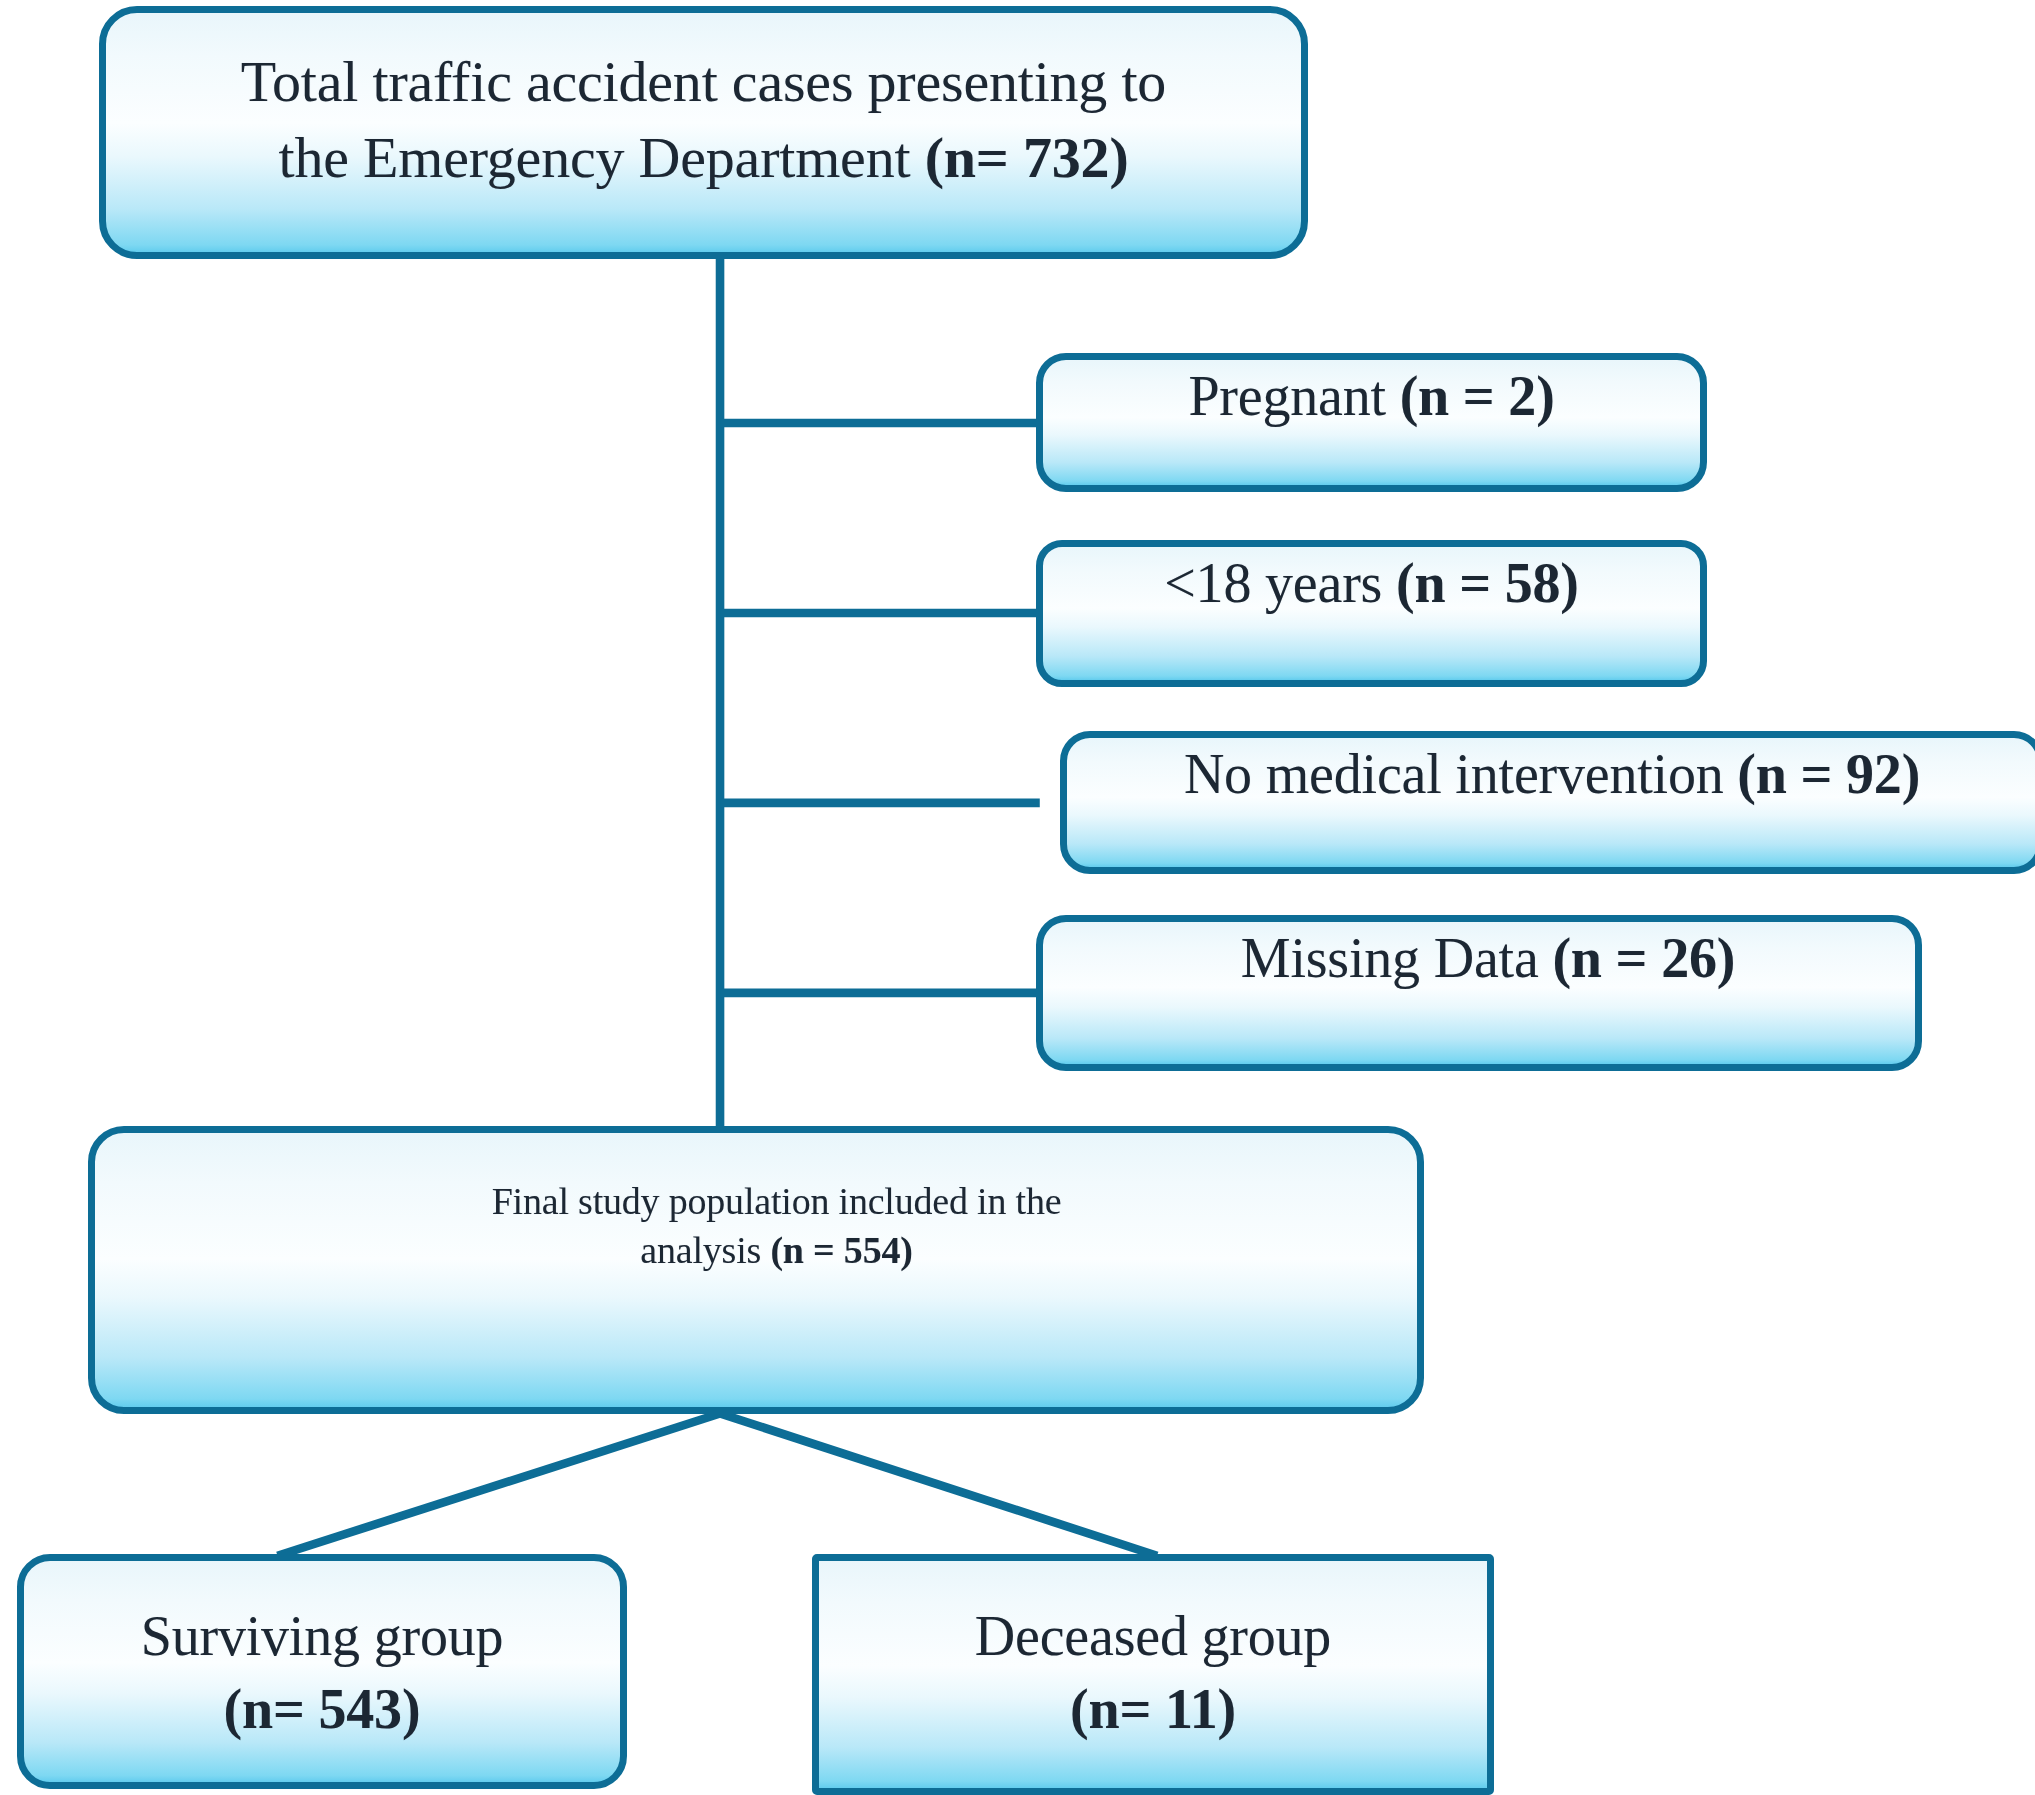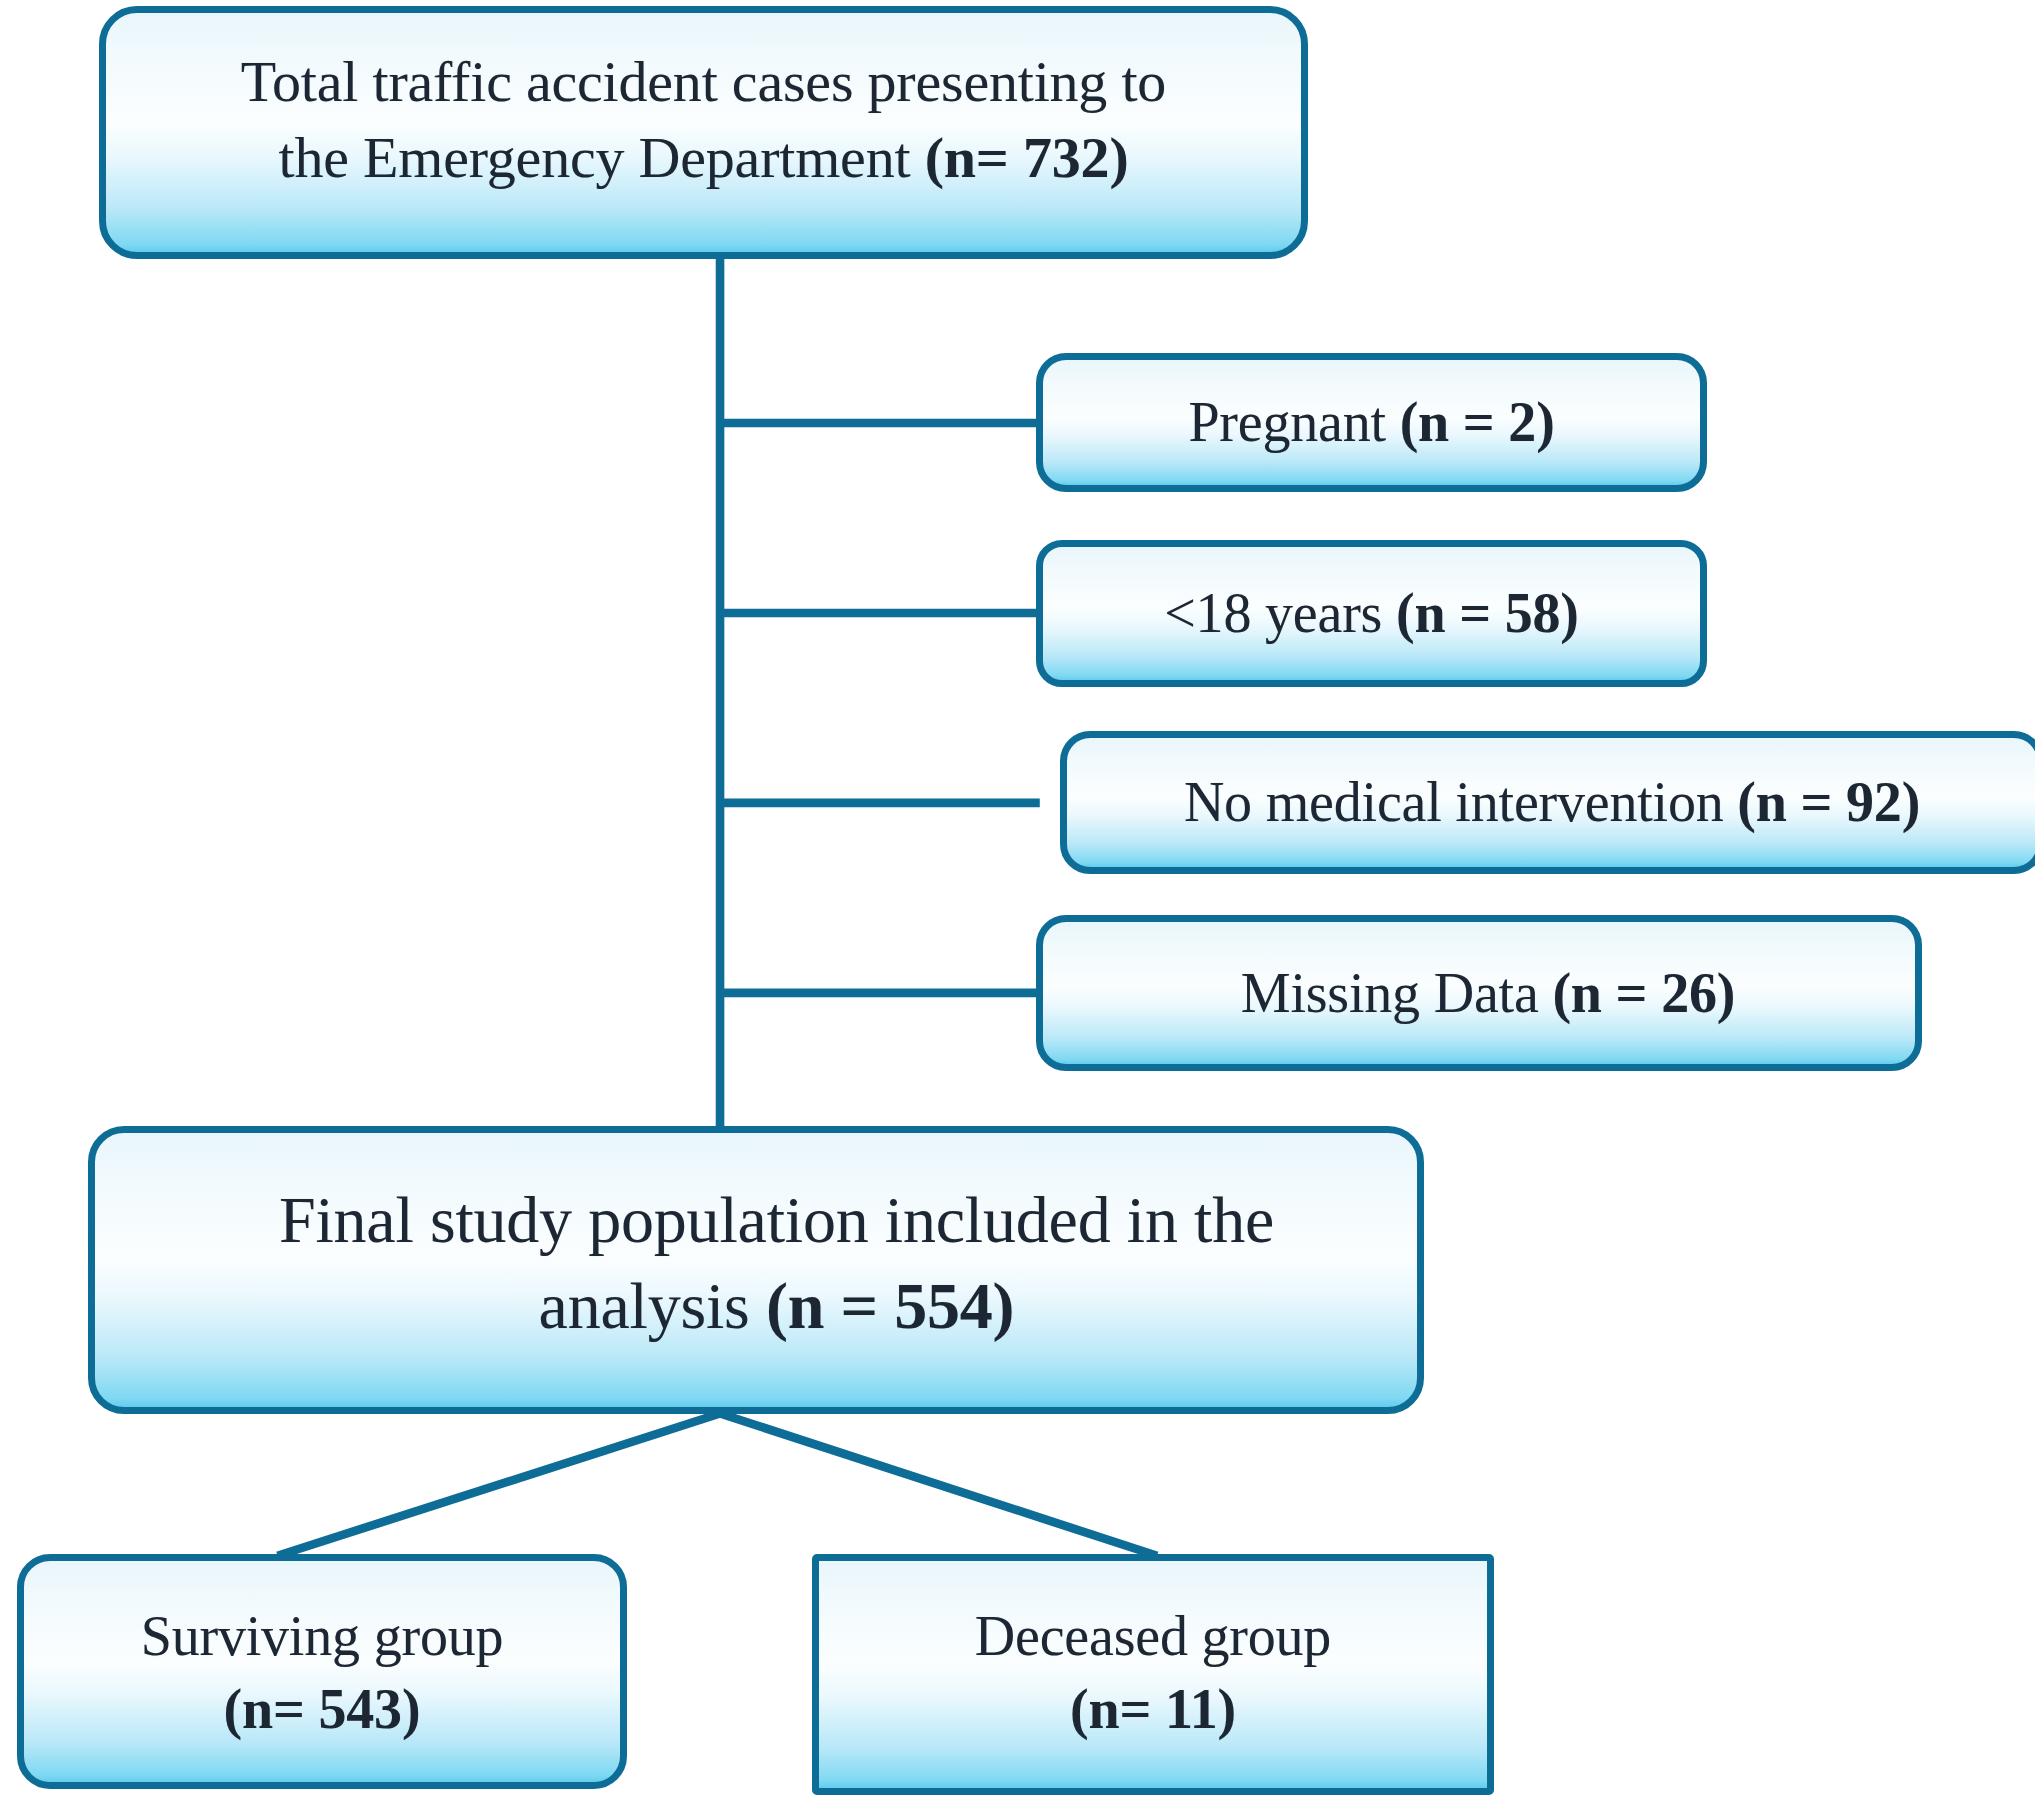--- a/index.html
+++ b/index.html
@@ -33,21 +33,20 @@
     border-radius: 34px;
     background: linear-gradient(to bottom,
                 #e9f6fb 0%,
                 #f2fafd 18%,
                 #fbfeff 46%,
                 #eaf8fd 60%,
                 #b9e8f8 82%,
                 #7ed8f2 97%,
                 #63cdee 100%);
     display: flex;
-    align-items: center;
     justify-content: center;
     text-align: center;
     color: #1c2733;
     line-height: 1.30;
     letter-spacing: -0.2px;
     overflow: hidden;
   }
   .node .txt {
     display: block;
     padding: 0 14px;
@@ -67,21 +66,21 @@
   #node-total .txt { padding-top: 31px; }
 
   #node-excl-0 { left: 1036px; top: 353px;  width: 671px;  height: 139px; font-size: 56px; border-radius: 30px; }
   #node-excl-1 { left: 1036px; top: 540px;  width: 671px;  height: 147px; font-size: 56px; border-radius: 26px; }
   #node-excl-2 { left: 1036px; top: 731px;  width: 984px; height: 143px; font-size: 56px; border-radius: 30px; margin-left: 24px; }
   #node-excl-3 { left: 1036px; top: 915px; width: 886px; height: 156px; font-size: 56px; border-radius: 30px; padding-left: 18px; }
 
   #node-final {
     left: 88px; top: 1126px;
     width: 1336px; height: 288px;
-    font-size: 66px;
+    font-size: 38px;
     border-radius: 36px;
     align-items: flex-start;
   }
   #node-final .txt { padding-top: 44px; padding-left: 55px; }
 
   #node-surv {
     left: 17px;  top: 1554px;
     width: 610px; height: 235px;
     font-size: 56px;
     border-radius: 33px;

